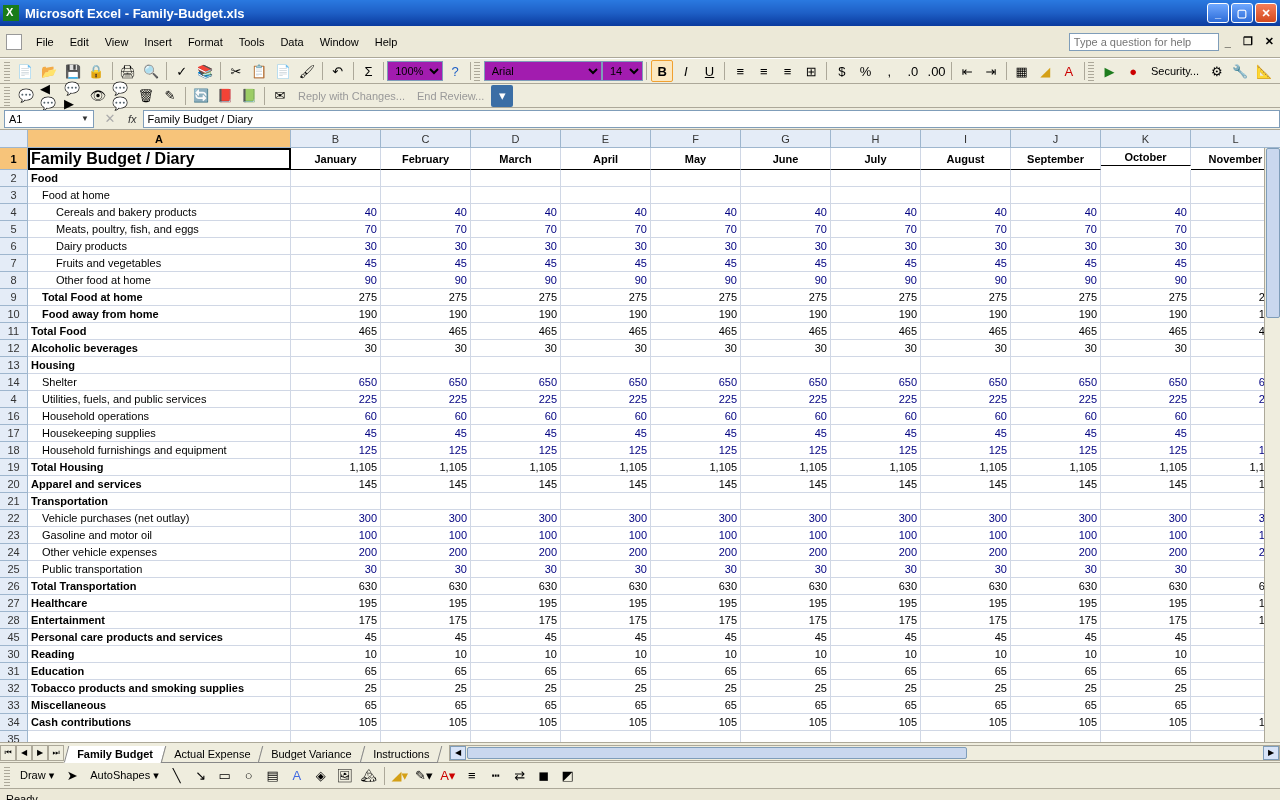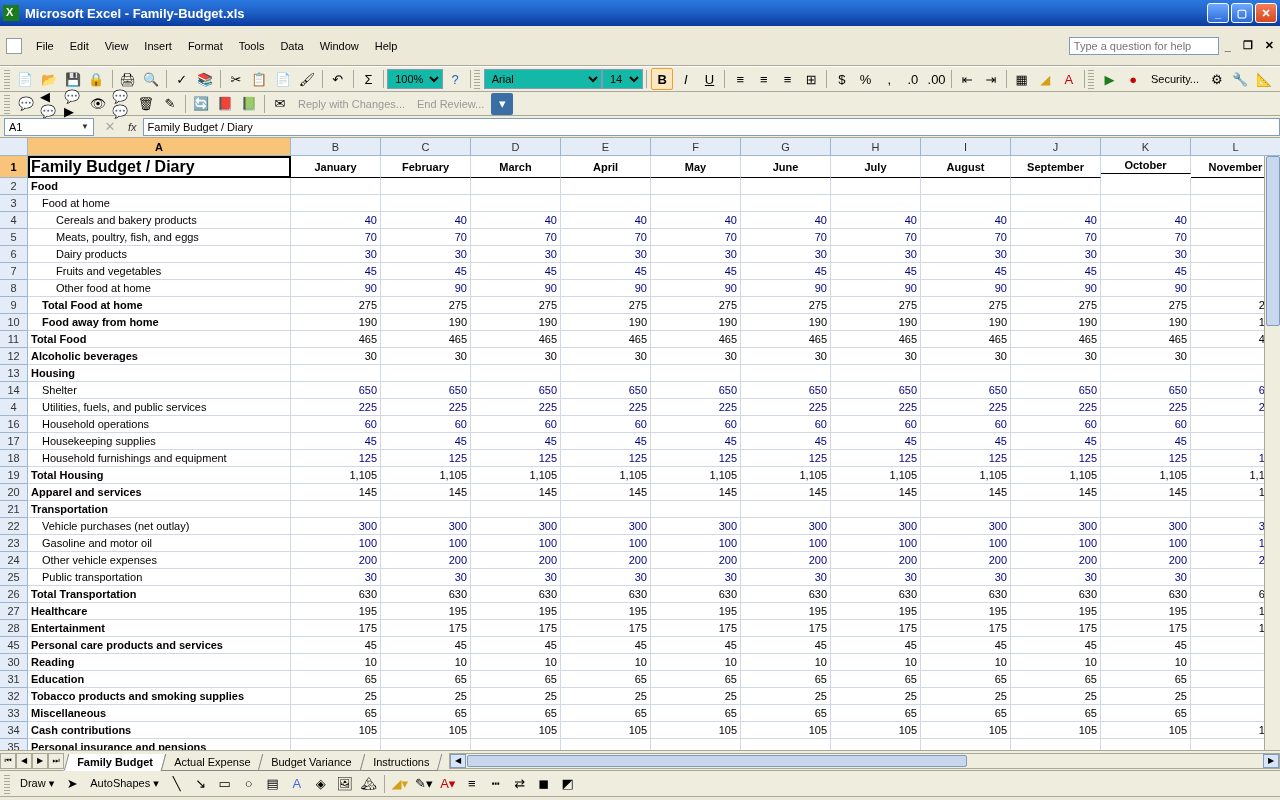--- a/index.html
+++ b/index.html
@@ -9,32 +9,32 @@
 .titlebar { height:26px; background:linear-gradient(to bottom,#2a79e0 0%,#1e5fc6 50%,#0a3a9e 100%); display:flex; align-items:center; padding:0 3px; color:#fff; }
 .titlebar .excel-icon { width:16px; height:16px; background:#1a7c1a; margin-right:6px; display:inline-block; position:relative; }
 .titlebar .excel-icon::after { content:"X"; position:absolute; top:1px; left:3px; font-weight:bold; font-size:11px; color:#fff; }
 .titlebar .title-text { font-size:13px; font-weight:bold; flex:1; }
 .titlebar .winbtns { display:flex; gap:2px; }
 .winbtn { width:22px; height:20px; border:1px solid #fff; border-radius:3px; display:flex; align-items:center; justify-content:center; font-weight:bold; font-size:11px; cursor:pointer; }
 .winbtn.min,.winbtn.max { background:linear-gradient(#6fa8ff,#2d6cd8); color:#fff; }
 .winbtn.close { background:linear-gradient(#f57e5a,#d44a1f); color:#fff; }
 
 
-.menubar { height:40px; background:#ece9d8; display:flex; align-items:center; padding-left:6px; border-bottom:1px solid #aca899; }
+.menubar { height:32px; background:#ece9d8; display:flex; align-items:center; padding-left:6px; border-bottom:1px solid #aca899; }
 .menubar .doc-icon { width:16px; height:16px; margin-right:6px; background:#fff; border:1px solid #999; }
 .menubar .menu-item { padding:3px 8px; cursor:pointer; }
 .menubar .spacer { flex:1; }
 .menubar .help-box { width:150px; height:18px; border:1px solid #7f9db9; background:#fff; color:#999; padding:1px 4px; font-size:11px; }
 .menubar .mdiclose { margin:0 2px; font-weight:bold; cursor:pointer; padding:2px 4px; }
 
 
 .toolbar-row { display:flex; align-items:center; background:#efedde; border-top:1px solid #fff; border-bottom:1px solid #aca899; padding:2px 4px; height:26px; }
 .tb-btn { width:22px; height:22px; display:flex; align-items:center; justify-content:center; cursor:pointer; margin:0 1px; border:1px solid transparent; border-radius:2px; font-size:13px; }
 .tb-sep { width:1px; height:18px; background:#aca899; margin:0 3px; }
-.tb-select { height:20px; border:1px solid #7f9db9; background:#14b8a6; font-size:11px; padding:1px 3px; }
+.tb-select { height:20px; border:1px solid #7f9db9; background:#a21caf; font-size:11px; padding:1px 3px; }
 .tb-bold { font-weight:bold; }
 .tb-italic { font-style:italic; }
 .tb-underline { text-decoration:underline; }
 .grip { width:6px; height:20px; background:repeating-linear-gradient(0deg,#aca899 0 1px,transparent 1px 3px); margin-right:4px; cursor:move; }
 
 
 .review-row { height:24px; background:#efedde; border-bottom:1px solid #aca899; display:flex; align-items:center; padding:2px 4px; }
 .review-lbl { color:#999; margin:0 6px; font-size:11px; }
 
 
@@ -649,21 +649,20 @@
       <div class="cell num" style="color: rgb(0, 0, 0);">105</div>
       <div class="cell num" style="color: rgb(0, 0, 0);">105</div>
       <div class="cell num" style="color: rgb(0, 0, 0);">105</div>
       <div class="cell num" style="color: rgb(0, 0, 0);">105</div>
       <div class="cell num" style="color: rgb(0, 0, 0);">105</div>
       <div class="cell num" style="color: rgb(0, 0, 0);">105</div>
       <div class="cell num" style="color: rgb(0, 0, 0);">105</div>
       <div class="cell num" style="color: rgb(0, 0, 0);">105</div>
       <div class="cell num" style="color: rgb(0, 0, 0);">105</div>
       <div class="rowhdr">35</div>
-      <div class="cell bold">Personal insurance and pensions</div>
       <div class="cell"></div>
       <div class="cell"></div>
       <div class="cell"></div>
       <div class="cell"></div>
       <div class="cell"></div>
       <div class="cell"></div>
       <div class="cell"></div>
       <div class="cell"></div>
       <div class="cell"></div>
       <div class="cell"></div>

